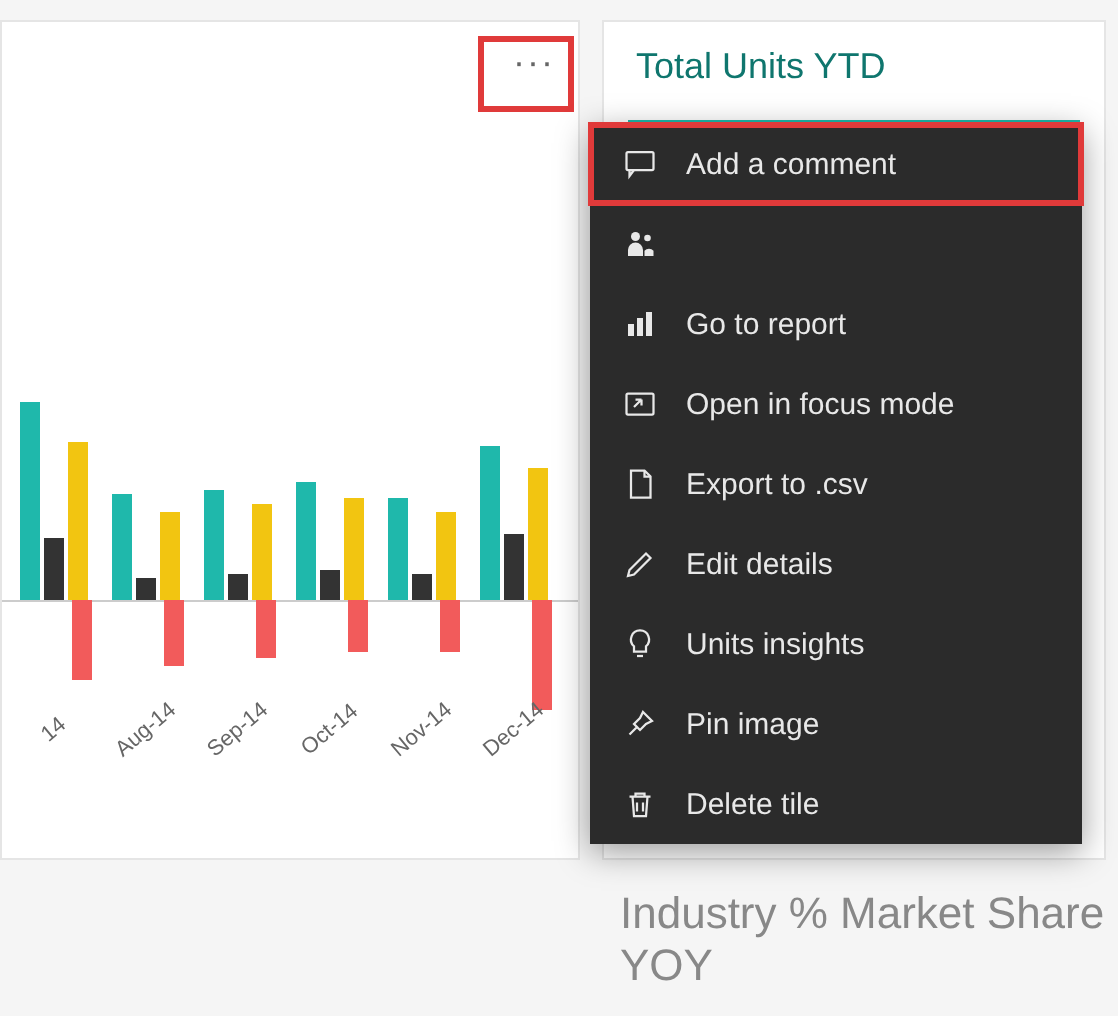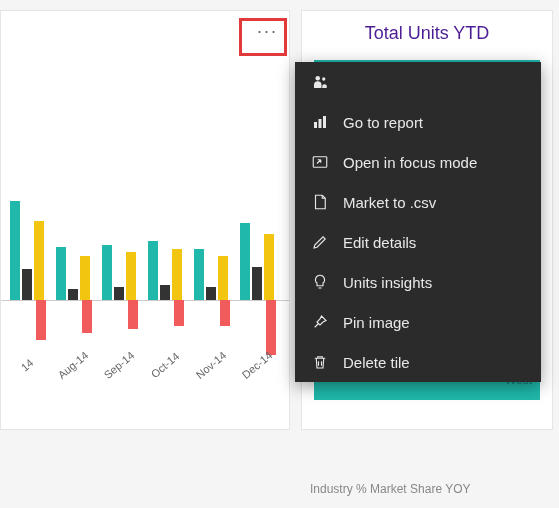--- a/index.html
+++ b/index.html
@@ -104,23 +104,22 @@
       position: absolute;
       right: 6px;
       top: 10px;
       width: 252px;
       height: 420px;
       background: #fff;
       border: 1px solid #e5e5e5;
     }
     .tile-title {
       font-size: 18px;
-      color: #4c1d95;
+      color: #0f766e;
       padding: 12px 16px 8px 16px;
-      text-align: center;
     }
     .treemap {
       padding: 8px 12px;
     }
     .tm-row { margin-bottom: 4px; }
     .tm-block {
       height: 92px;
       background: #1fb8ab;
       position: relative;
       color: rgba(0,0,0,0.45);
@@ -132,21 +131,21 @@
       right: 8px;
       top: 50%;
       transform: translateY(-50%);
       color: rgba(0,0,0,0.35);
       font-size: 12px;
     }
     .bottom-title {
       position: absolute;
       left: 310px;
       bottom: 12px;
-      font-size: 12px;
+      font-size: 22px;
       color: #888;
     }
     
     .context-menu {
       position: absolute;
       top: 62px;
       left: 295px;
       width: 246px;
       background: #2b2b2b;
       color: #e8e8e8;
@@ -268,20 +267,32 @@
       <div class="tm-block" style="flex:1; height:40px;">
         <span class="tm-label-right">West</span>
       </div>
     </div>
   </div>
 </div>
 
 <div class="bottom-title">Industry % Market Share YOY</div>
 
 <div class="context-menu">
+  <div class="menu-item highlighted">
+    <span class="menu-icon">
+      <svg viewBox="0 0 24 24">
+          <rect x="3" y="4" width="18" height="12" rx="1"></rect>
+          <path d="M8 16l-3 4v-4"></path>
+          <line x1="7" y1="8" x2="7" y2="8" stroke-width="2"></line>
+          <line x1="11" y1="8" x2="11" y2="8" stroke-width="2"></line>
+          <line x1="15" y1="8" x2="15" y2="8" stroke-width="2"></line>
+        </svg>
+    </span>
+    <span>Add a comment</span>
+  </div>
   <div class="menu-item">
     <span class="menu-icon">
       <svg viewBox="0 0 24 24" class="filled">
           <circle cx="9" cy="7" r="3"></circle>
           <circle cx="17" cy="8" r="2.2"></circle>
           <path d="M4 20v-4a5 5 0 0110 0v4z"></path>
           <path d="M15 20v-3.5a4 4 0 016 0V20z"></path>
         </svg>
     </span>
   </div>
@@ -304,21 +315,21 @@
     </span>
     <span>Open in focus mode</span>
   </div>
   <div class="menu-item">
     <span class="menu-icon">
       <svg viewBox="0 0 24 24">
           <path d="M6 3h9l4 4v14H6z"></path>
           <path d="M15 3v4h4"></path>
         </svg>
     </span>
-    <span>Market to .csv</span>
+    <span>Export to .csv</span>
   </div>
   <div class="menu-item">
     <span class="menu-icon">
       <svg viewBox="0 0 24 24">
           <path d="M4 20l4-1 11-11-3-3L5 16z"></path>
         </svg>
     </span>
     <span>Edit details</span>
   </div>
   <div class="menu-item">

